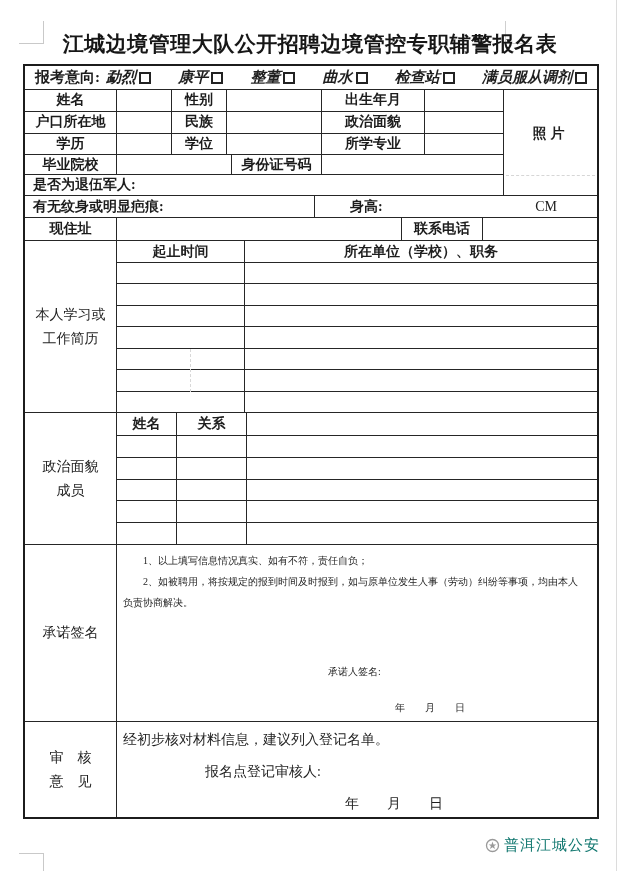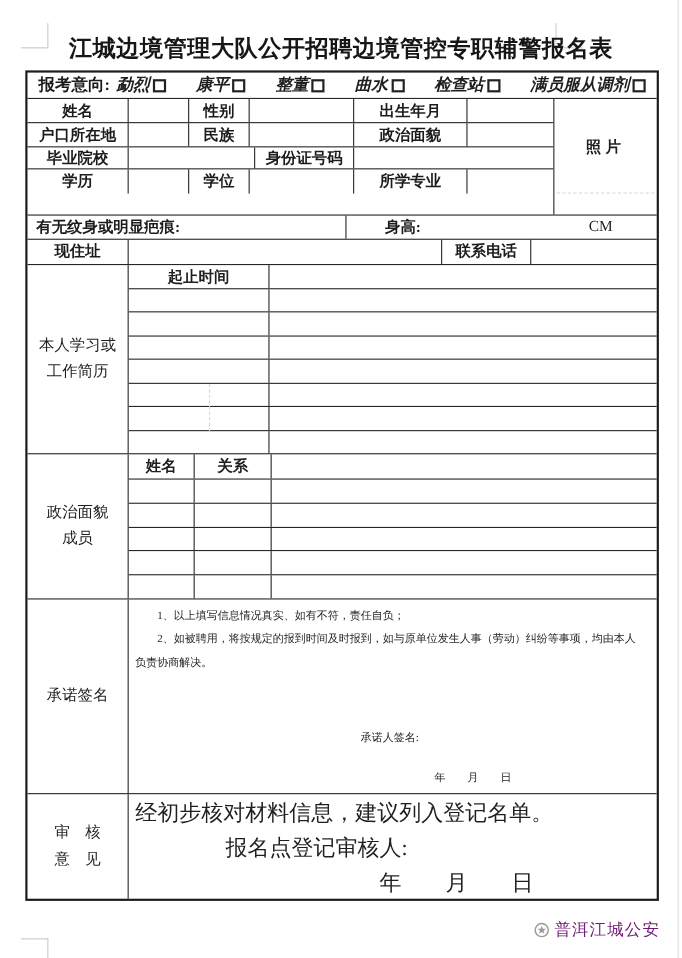--- a/index.html
+++ b/index.html
@@ -71,30 +71,30 @@
   .blank-rows{flex:1;display:flex;flex-direction:column;}
   .brow{flex:1;display:flex;border-bottom:1px solid #262626;}
   .brow:last-child{border-bottom:none;}
   .fam-head{height:23px;display:flex;border-bottom:1px solid #262626;font-weight:600;}
   .fam-c1{width:60px;} .fam-c2{width:70px;} .fam-c3{flex:1;}
 
   .promise-content{flex:1;padding:5px 10px 0 6px;font-size:10px;line-height:21px;position:relative;}
   .promise-content p{margin:0;text-indent:2em;}
   .sig-line{margin-top:48px;margin-left:205px;font-weight:400;}
   .date-line{margin-top:15px;margin-left:272px;}
-  .review-content{flex:1;padding:8px 10px 0 6px;font-size:20px;line-height:19px;}
+  .review-content{flex:1;padding:8px 10px 0 6px;font-size:14px;line-height:19px;}
   .review-content p{margin:0;}
   .rev-signer{margin-top:13px;margin-left:82px;}
   .rev-date{margin-top:13px;margin-left:222px;}
 
   .dash-artifact{position:absolute;left:190px;top:349px;width:1px;height:43px;
     border-left:1px dashed #d8d8d8;}
 
   .watermark{position:absolute;top:836px;right:20px;display:flex;align-items:center;
-    color:#701a75;font-size:15px;letter-spacing:1px;text-align:center;}
+    color:#0f766e;font-size:15px;letter-spacing:1px;text-align:center;}
   .wm-icon{width:15px;height:15px;margin-right:4px;position:relative;}
 </style>
 </head>
 <body>
 
 <div class="corner tl"></div>
 <div class="corner tr"></div>
 <div class="corner bl"></div>
 <div class="edge-line"></div>
 
@@ -143,34 +143,37 @@
         <div class="cell w78 last"></div>
       </div>
       <div class="irow h22">
         <div class="cell lbl w92">户口所在地</div>
         <div class="cell w55"></div>
         <div class="cell lbl w55">民族</div>
         <div class="cell w95"></div>
         <div class="cell lbl w103">政治面貌</div>
         <div class="cell w78 last"></div>
       </div>
-      <div class="irow h20">
-        <div class="cell lbl w92">毕业院校</div>
-        <div class="cell w115"></div>
-        <div class="cell lbl w90">身份证号码</div>
-        <div class="cell w181 last"></div>
-      </div>
       <div class="irow h22">
         <div class="cell lbl w92">学历</div>
         <div class="cell w55"></div>
         <div class="cell lbl w55">学位</div>
         <div class="cell w95"></div>
         <div class="cell lbl w103">所学专业</div>
         <div class="cell w78 last"></div>
       </div>
+      <div class="irow h20">
+        <div class="cell lbl w92">毕业院校</div>
+        <div class="cell w115"></div>
+        <div class="cell lbl w90">身份证号码</div>
+        <div class="cell w181 last"></div>
+      </div>
+      <div class="irow h20">
+        <div class="cell lbl w478 last left-pad">是否为退伍军人:</div>
+      </div>
     </div>
     <div class="photo-cell">
       <span class="txt">照片</span>
       <span class="photo-dash"></span>
     </div>
   </div>
 
   <div class="trow row-tattoo">
     <div class="cell lbl w290 left-pad">有无纹身或明显疤痕:</div>
     <div class="hcell last">
@@ -187,20 +190,21 @@
   </div>
 
   <div class="trow section sec-resume">
     <div class="sec-label">
       <span>本人学习或</span>
       <span>工作简历</span>
     </div>
     <div class="sec-right">
       <div class="res-head">
         <div class="cell res-c1">起止时间</div>
+        <div class="cell res-c2 last">所在单位（学校）、职务</div>
       </div>
       <div class="blank-rows" id="resume-rows">
           <div class="brow">
             <div class="cell res-c1"></div>
             <div class="cell res-c2 last"></div>
           </div>
           <div class="brow">
             <div class="cell res-c1"></div>
             <div class="cell res-c2 last"></div>
           </div>

